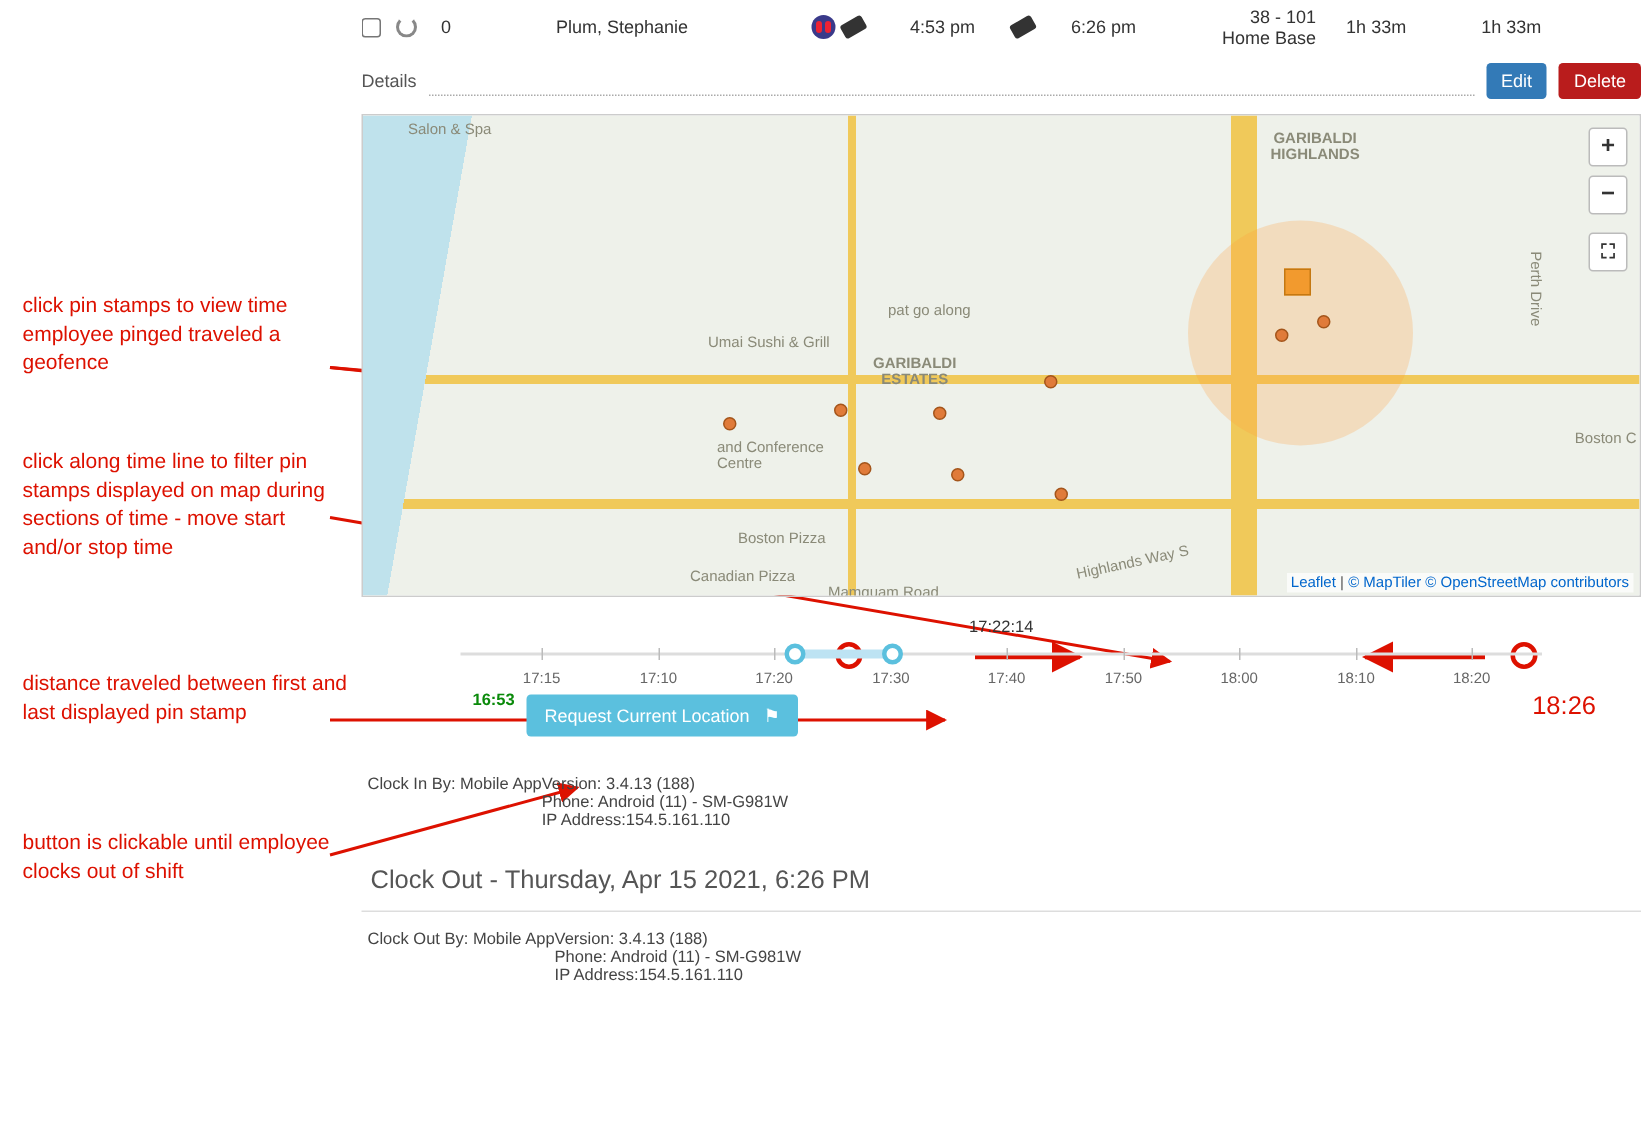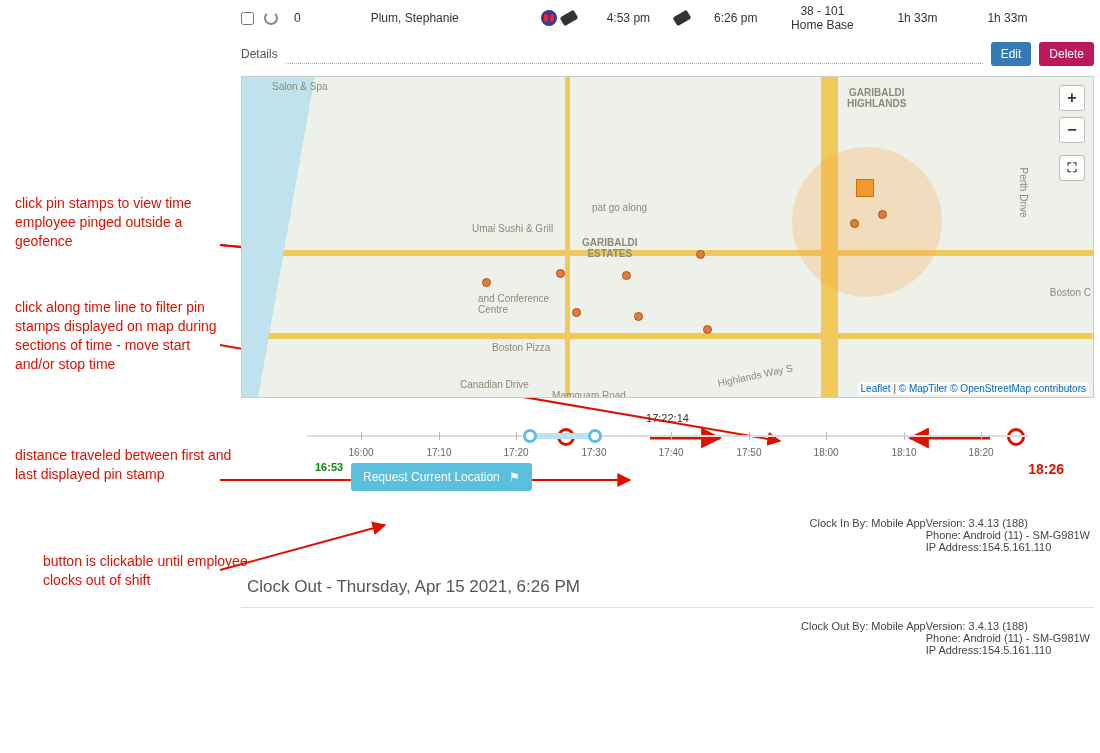--- a/index.html
+++ b/index.html
@@ -9,27 +9,27 @@
   .row { display: flex; align-items: center; padding: 4px 6px; gap: 10px; font-size: 12px; }
   .row .name { flex: 0 0 160px; margin-left: 60px; }
   .row .zero { margin-left: 6px; }
   .dev-icons { display: flex; gap: 4px; align-items: center; }
   .dot-pair { width: 16px; height: 16px; border-radius: 50%; background: #3a3a8a; position: relative; }
   .dot-pair::before, .dot-pair::after { content: ""; position: absolute; top: 4px; width: 4px; height: 8px; border-radius: 2px; }
   .dot-pair::before { left: 3px; background: #e23; }
   .dot-pair::after { right: 3px; background: #e23; }
   .phone-ico { width: 16px; height: 10px; background: #333; border-radius: 2px; transform: rotate(-30deg); }
   .row .t1 { margin-left: 20px; }
-  .row .loc { text-align: center; flex: 0 0 110px; }
+  .row .loc { text-align: right; flex: 0 0 110px; }
   .details-row { display: flex; align-items: center; padding: 6px 6px 10px; gap: 8px; }
   .details-label { font-size: 12px; color: #555; }
   .long-input { flex: 1; height: 20px; border: none; border-bottom: 1px dotted #aaa; background: transparent; outline: none; font-size: 12px; }
   .btn { border: none; color: #fff; padding: 5px 10px; font-size: 12px; border-radius: 3px; cursor: pointer; }
   .btn-primary { background: #337ab7; }
-  .btn-danger  { background: #be185d; }
+  .btn-danger  { background: #b91c1c; }
   .btn-info    { background: #5bc0de; padding: 7px 12px; }
   .map-wrap { position: relative; margin: 0 6px; height: 322px; border: 1px solid #ccc; overflow: hidden; }
   .map-bg { position: absolute; inset: 0; background:
     linear-gradient(100deg, #bfe2ec 0 8%, transparent 8%),
     linear-gradient( 90deg, transparent 0 38%, #f0c95a 38% 38.6%, transparent 38.6% 68%, #f0c95a 68% 70%, transparent 70% ),
     linear-gradient( 0deg, transparent 0 18%, #f0c95a 18% 20%, transparent 20% 44%, #f0c95a 44% 46%, transparent 46%),
     #eef1ea; }
   .map-label { position: absolute; color: #8a8a78; font-size: 10px; white-space: nowrap; }
   .map-controls { position: absolute; right: 8px; top: 8px; display: flex; flex-direction: column; gap: 6px; }
   .map-ctrl { width: 26px; height: 26px; background: #fff; border: 1px solid #bbb; border-radius: 3px; display: flex; align-items: center; justify-content: center; font-size: 16px; font-weight: bold; cursor: pointer; }
@@ -42,39 +42,39 @@
   .timeline { position: relative; margin: 4px 6px 0; padding: 10px 6px 2px; }
   .tl-time-center { text-align: center; font-size: 11px; color: #333; margin-bottom: 3px; }
   .tl-track { position: relative; height: 18px; margin: 0 60px; }
   .tl-line { position: absolute; left: 0; right: 0; top: 8px; height: 2px; background: #ddd; }
   .tl-tick { position: absolute; top: 5px; width: 1px; height: 8px; background: #bbb; }
   .tl-range { position: absolute; top: 6px; height: 6px; background: #bde3f3; border-radius: 3px; }
   .tl-handle { position: absolute; top: 2px; width: 14px; height: 14px; border-radius: 50%; background: #fff; border: 3px solid #5bc0de; cursor: grab; }
   .tl-labels { position: relative; margin: 2px 60px 0; height: 14px; }
   .tl-label { position: absolute; font-size: 10px; color: #666; transform: translateX(-50%); }
   .tl-start { position: absolute; left: 74px; font-size: 11px; color: #0a8a0a; font-weight: bold; }
-  .tl-end   { position: absolute; right: 30px; font-size: 14px; color: #d10; font-weight: bold; }
+  .tl-end   { position: absolute; right: 30px; font-size: 17px; color: #d10; font-weight: normal; }
   .distance { text-align: center; font-size: 12px; color: #444; margin: 6px 0 8px; }
   .req-row { display: flex; gap: 10px; margin: 0 6px 14px; align-items: stretch; }
   .pos-updated { flex: 1; border: 1px solid #ddd; background: #fafafa; color: #d10; text-align: center; padding: 7px 10px; font-size: 12px; border-radius: 2px; }
   .section-head { font-size: 17px; color: #555; padding: 6px 6px 10px; border-bottom: 1px solid #ddd; margin: 0 6px; }
-  .section-body { display: flex; justify-content: flex-end; padding: 12px 10px 18px; font-size: 11px; color: #444; }
+  .section-body { display: flex; justify-content: flex-start; padding: 12px 10px 18px; font-size: 11px; color: #444; }
   .section-body .right { text-align: left; }
   .annot { position: absolute; color: #d10; font-size: 14px; line-height: 1.35; max-width: 218px; }
   .arrow-layer { position: absolute; inset: 0; pointer-events: none; }
   .flag-ico { display: inline-block; margin-left: 6px; }
   .hollow-circle { border: 3px solid #d10; border-radius: 50%; background: transparent; }
 </style>
 </head>
 <body>
 
-<div class="annot" style="left:15px; top:194px;">click pin stamps to view time employee pinged outside a geofence</div>
+<div class="annot" style="left:15px; top:194px;">click pin stamps to view time employee pinged traveled a geofence</div>
 <div class="annot" style="left:15px; top:298px;">click along time line to filter pin stamps displayed on map during sections of time - move start and/or stop time</div>
 <div class="annot" style="left:15px; top:446px;">distance traveled between first and last displayed pin stamp</div>
-<div class="annot" style="left:15px; top:552px;margin-left:28px;">button is clickable until employee clocks out of shift</div>
+<div class="annot" style="left:15px; top:552px;">button is clickable until employee clocks out of shift</div>
 
 <svg class="arrow-layer" width="1100" height="753">
   <defs>
     <marker id="ar" viewBox="0 0 10 10" refX="9" refY="5" markerWidth="7" markerHeight="7" orient="auto-start-reverse">
       <path d="M 0 0 L 10 5 L 0 10 z" fill="#d10"></path>
     </marker>
   </defs>
 
   <line x1="220" y1="245" x2="700" y2="295" stroke="#d10" stroke-width="2" marker-end="url(#ar)"></line>
   <line x1="220" y1="245" x2="855" y2="300" stroke="#d10" stroke-width="2" marker-end="url(#ar)"></line>
@@ -126,22 +126,22 @@
     <div class="map-bg"></div>
     <div class="map-label" style="left:30px; top:4px;">Salon &amp; Spa</div>
     <div class="map-label" style="left:340px; top:160px; font-weight:bold; color:#8a8a78; text-align:center; white-space:pre;">GARIBALDI
 ESTATES</div>
     <div class="map-label" style="left:605px; top:10px; font-weight:bold; color:#8a8a78; text-align:center; white-space:pre;">GARIBALDI
 HIGHLANDS</div>
     <div class="map-label" style="left:230px; top:146px;">Umai Sushi &amp; Grill</div>
     <div class="map-label" style="left:236px; top:216px; white-space:pre;">and Conference
 Centre</div>
     <div class="map-label" style="left:350px; top:125px;">pat go along</div>
-    <div class="map-label" style="left:250px; top:265px;">Boston Pizza</div>
-    <div class="map-label" style="left:218px; top:302px;">Canadian Drive</div>
+    <div class="map-label" style="left:250px; top:277px;">Boston Pizza</div>
+    <div class="map-label" style="left:218px; top:302px;">Canadian Pizza</div>
     <div class="map-label" style="left:310px; top:313px;">Mamquam Road</div>
     <div class="map-label" style="left:475px; top:293px; transform:rotate(-12deg);">Highlands Way S</div>
     <div class="map-label" style="left:756px; top:110px; transform:rotate(90deg);">Perth Drive</div>
     <div class="map-label" style="right:2px; top:210px;">Boston C</div>
 
     <div class="geofence"></div>
     <div class="geomark"></div>
 
     <svg class="map-svg">
       <polyline points="244,205 318,196 334,235 384,198 396,239 465,252 458,177 625,122 613,146 640,137" fill="none" stroke="#2045d8" stroke-width="3"></polyline>
@@ -182,21 +182,21 @@
       <div class="tl-tick" style="left:50.5%"></div>
       <div class="tl-tick" style="left:61.3%"></div>
       <div class="tl-tick" style="left:72%"></div>
       <div class="tl-tick" style="left:82.8%"></div>
       <div class="tl-tick" style="left:93.5%"></div>
       <div class="tl-range" style="left:31%; width:9%;"></div>
       <div class="tl-handle" style="left:30%;"></div>
       <div class="tl-handle" style="left:39%;"></div>
     </div>
     <div class="tl-labels">
-      <span class="tl-label" style="left:7.5%">16:00</span>
+      <span class="tl-label" style="left:7.5%">17:15</span>
       <span class="tl-label" style="left:18.3%">17:10</span>
       <span class="tl-label" style="left:29%">17:20</span>
       <span class="tl-label" style="left:39.8%">17:30</span>
       <span class="tl-label" style="left:50.5%">17:40</span>
       <span class="tl-label" style="left:61.3%">17:50</span>
       <span class="tl-label" style="left:72%">18:00</span>
       <span class="tl-label" style="left:82.8%">18:10</span>
       <span class="tl-label" style="left:93.5%">18:20</span>
     </div>
     <span class="tl-start">16:53</span>

